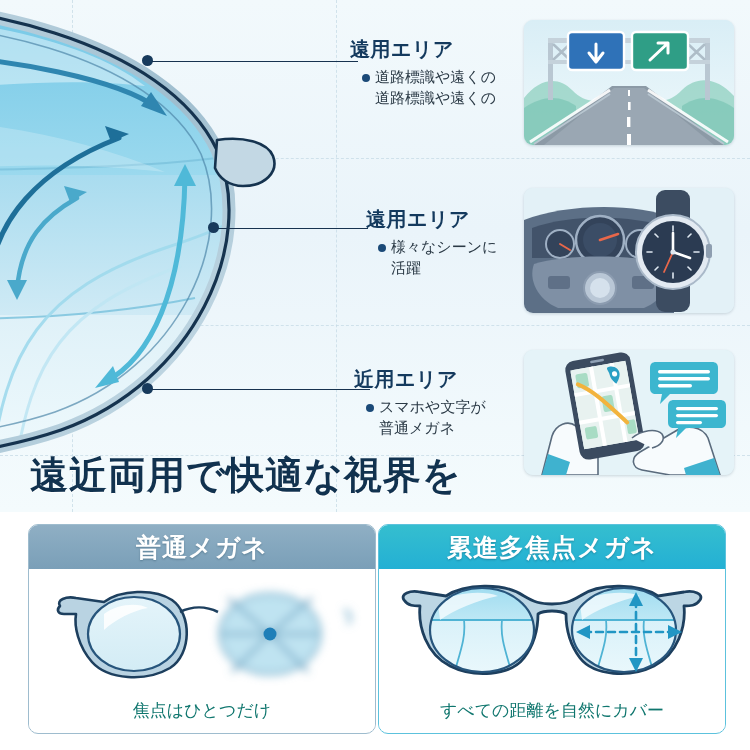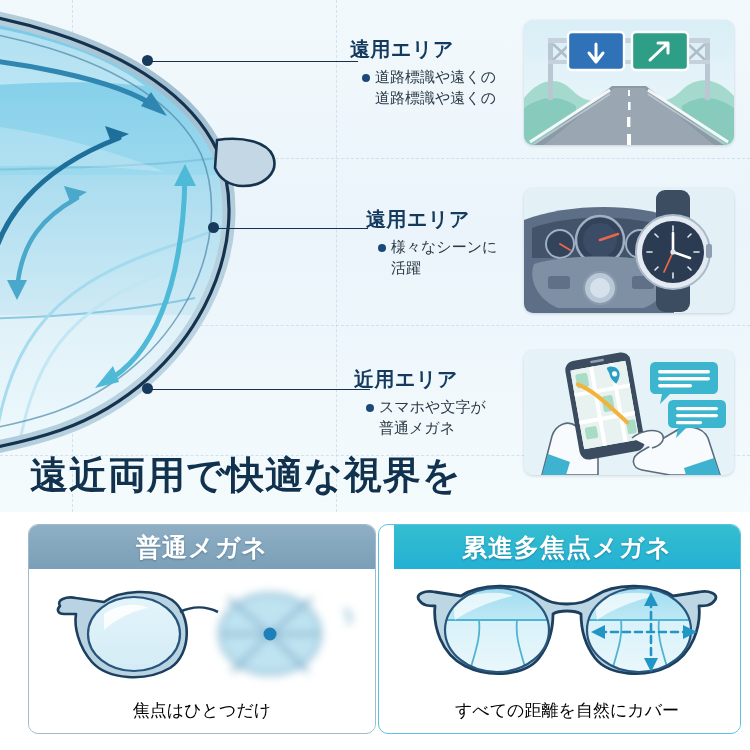--- a/index.html
+++ b/index.html
@@ -68,36 +68,36 @@
   }
 
   
   .panels{position:absolute;left:0;top:524px;width:750px;height:226px;background:#ffffff;}
   .panel{
     position:absolute;top:0;width:346px;height:208px;
     border-radius:10px;overflow:hidden;
     border:1.6px solid #a9c6d6;background:#ffffff;
   }
   .panel.left{left:28px;border-color:#9ebcce;}
-  .panel.right{left:378px;border-color:#5cc2dd;padding-left:15px;}
+  .panel.right{left:378px;border-color:#5cc2dd;}
   .panel-head{
     height:44px;display:flex;align-items:center;justify-content:center;
     font-size:25px;font-weight:700;color:#ffffff;letter-spacing:1px;
     text-shadow:0 1px 2px rgba(0,40,60,.30);
   }
   .panel.left .panel-head{background:linear-gradient(180deg,#8fafc4 0%,#7a9fb8 100%);}
   .panel.right .panel-head{background:linear-gradient(180deg,#35becf 0%,#23b0d4 100%);}
   .panel-body{
     position:relative;height:120px;background:#ffffff;
     display:flex;align-items:center;justify-content:center;
   }
   .panel-body svg{display:block;}
   .panel-cap{
     height:42px;display:flex;align-items:center;justify-content:center;
-    font-size:17px;color:#000000;background:#ffffff;
+    font-size:17px;color:#0f766e;background:#ffffff;
   }
 </style>
 </head>
 <body>
 
 <div id="root">
 
   <div class="top-scene">
 
     <div class="grid-v" style="left:72px"></div>

